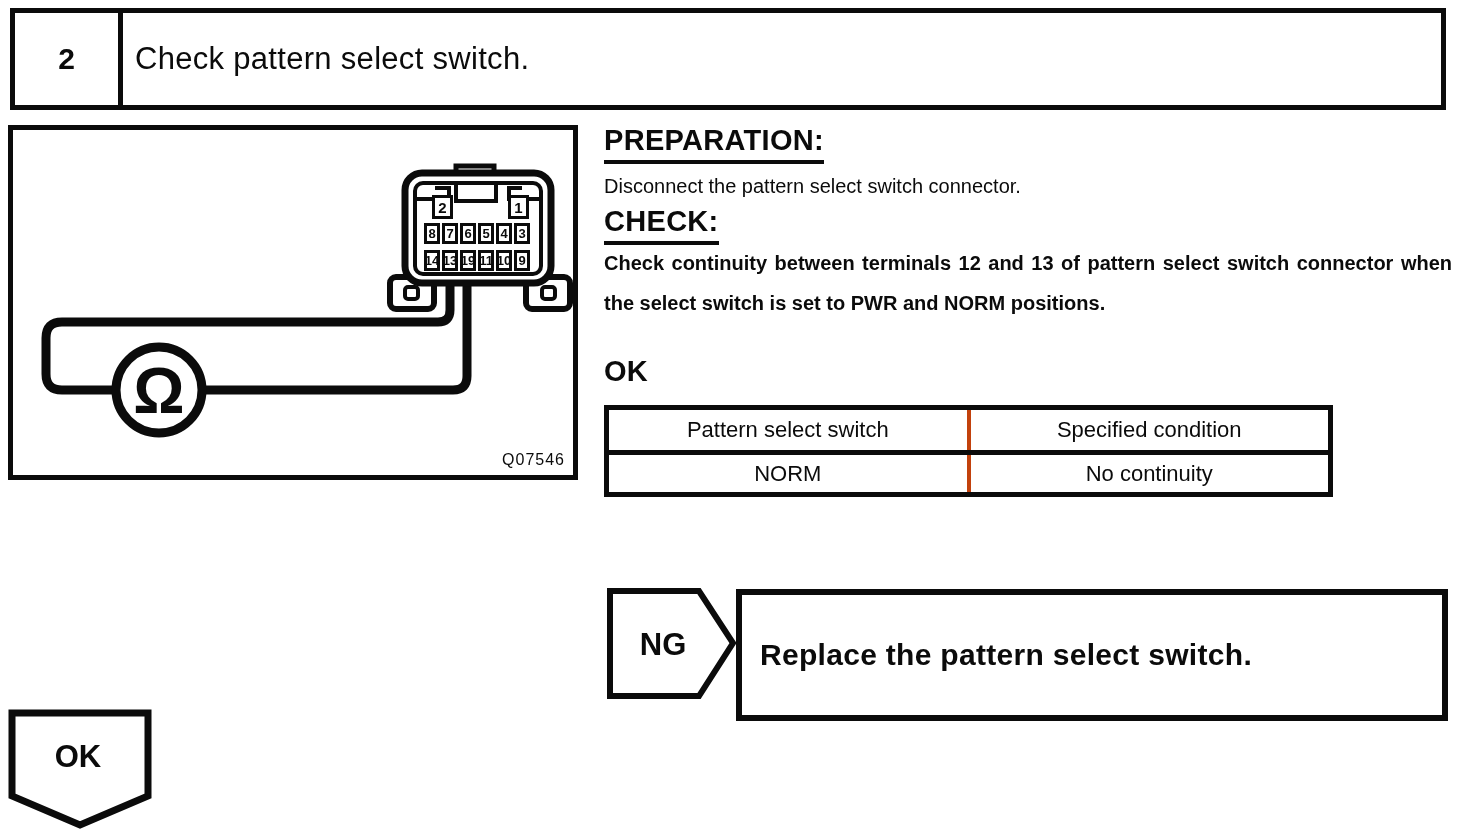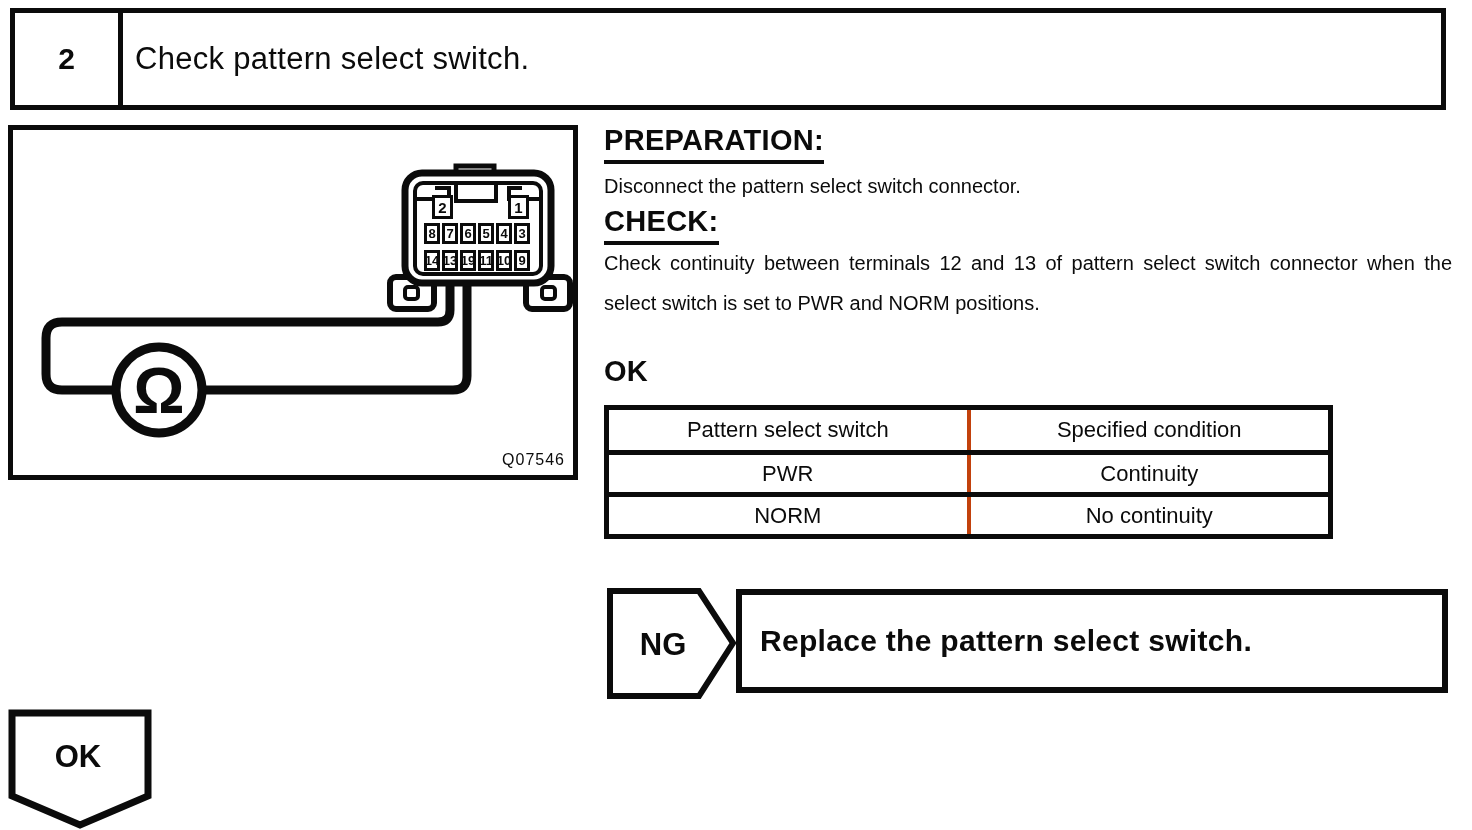--- a/index.html
+++ b/index.html
@@ -37,21 +37,21 @@
   .spec-table-wrap{left:604px;top:405px;width:729px;}
   table.spec{width:100%;border-collapse:collapse;border:5px solid #0b0b0b;table-layout:fixed;}
   table.spec td{border-left:4px solid #c2410c;border-top:5px solid #0b0b0b;text-align:center;
     font-size:22px;padding:0;}
   table.spec tr td:first-child{border-left:none;}
   table.spec tr:first-child td{border-top:none;}
   table.spec .hrow td{height:40px;}
   table.spec .drow td{height:37px;}
 
   
-  .ng-action{left:736px;top:589px;width:712px;height:104px;border:6px solid #0b0b0b;box-sizing:border-box;
+  .ng-action{left:736px;top:589px;width:712px;height:132px;border:6px solid #0b0b0b;box-sizing:border-box;
     display:flex;align-items:center;padding-left:18px;font-size:30px;font-weight:bold;letter-spacing:.3px;}
 </style>
 </head>
 <body>
 
 <div class="abs step-header">
   <div class="step-number">2</div>
   <div class="step-title">Check pattern select switch.</div>
 </div>
 
@@ -103,34 +103,30 @@
 </div>
 
 <div class="abs rc-label" style="top:124px;">
   <span>PREPARATION:</span>
 </div>
 <div class="abs rc-text" style="top:166px;">Disconnect the pattern select switch connector.</div>
 
 <div class="abs rc-label" style="top:205px;text-decoration:underline;">
   <span>CHECK:</span>
 </div>
-<div class="abs rc-text justify" style="top:243px;">Check continuity between terminals 12 and 13 of pattern select switch connector when the select switch is set to PWR and NORM positions.</div>
+<div class="abs rc-text justify" style="top:243px;font-weight:bold;">Check continuity between terminals 12 and 13 of pattern select switch connector when the select switch is set to PWR and NORM positions.</div>
 
 <div class="abs rc-label" style="top:355px;">OK</div>
 
 <div class="abs spec-table-wrap">
   <table class="spec">
     <tbody>
         <tr class="hrow">
       <td>Pattern select switch</td>
       <td>Specified condition</td>
-    </tr>
-    <tr class="drow">
-      <td>PWR</td>
-      <td>Continuity</td>
     </tr>
     <tr class="drow">
       <td>NORM</td>
       <td>No continuity</td>
     </tr>
   </tbody>
     </table>
 </div>
 
 <svg class="abs" style="left:606px;top:587px;" width="134" height="113" viewBox="0 0 134 113">

